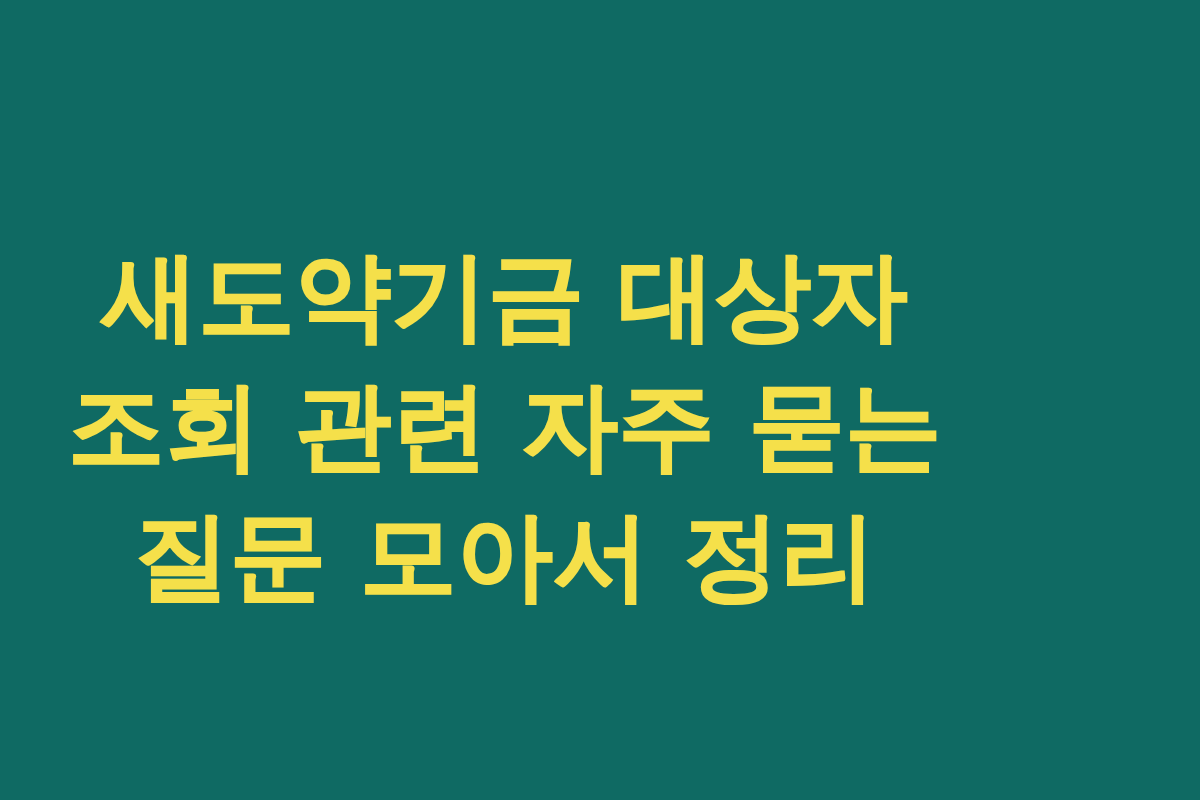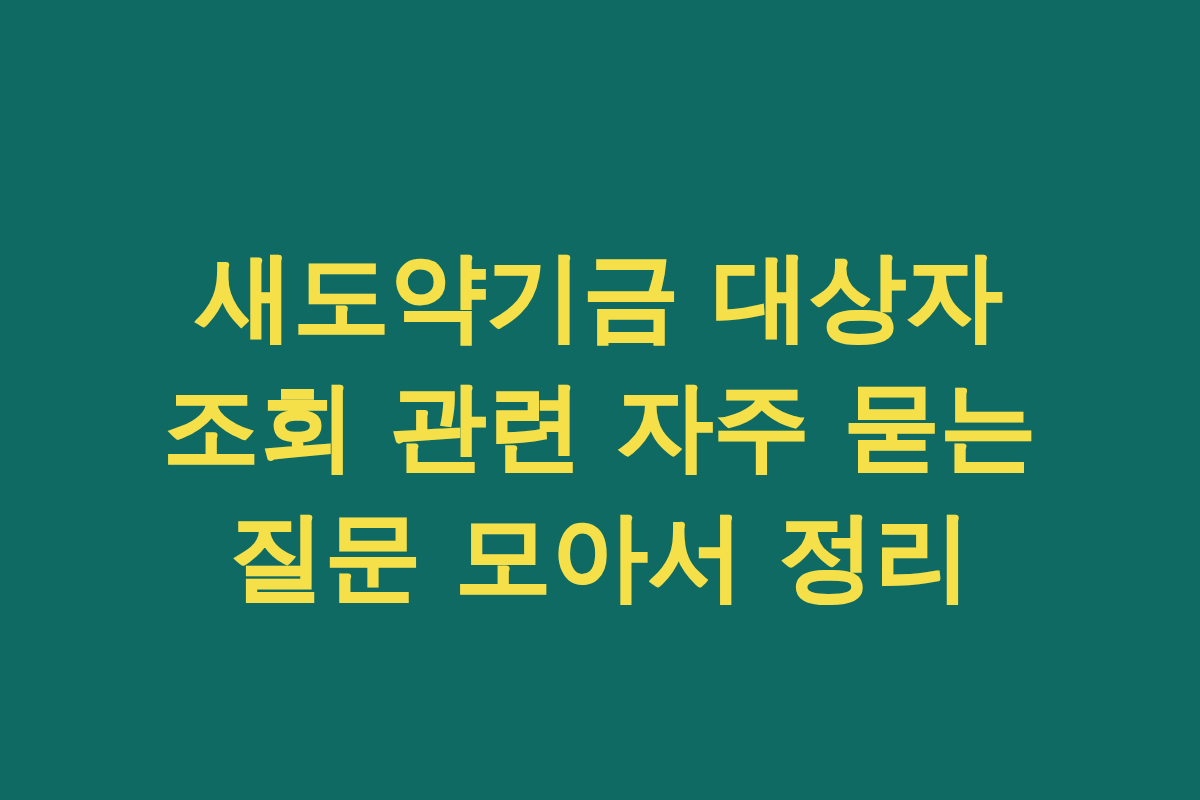--- a/index.html
+++ b/index.html
@@ -16,21 +16,21 @@
   }
 
   
   .banner {
     position: relative;
     box-sizing: border-box;
     width: 1200px;
     height: 800px;
     display: flex;
     align-items: center;
-    justify-content: center;
+    justify-content: flex-start;
     background-color: #0F6A63; 
     overflow: hidden;
   }
 
   
   .headline {
     display: block;
     box-sizing: border-box;
     width: 1010px;           
     margin: 0;

